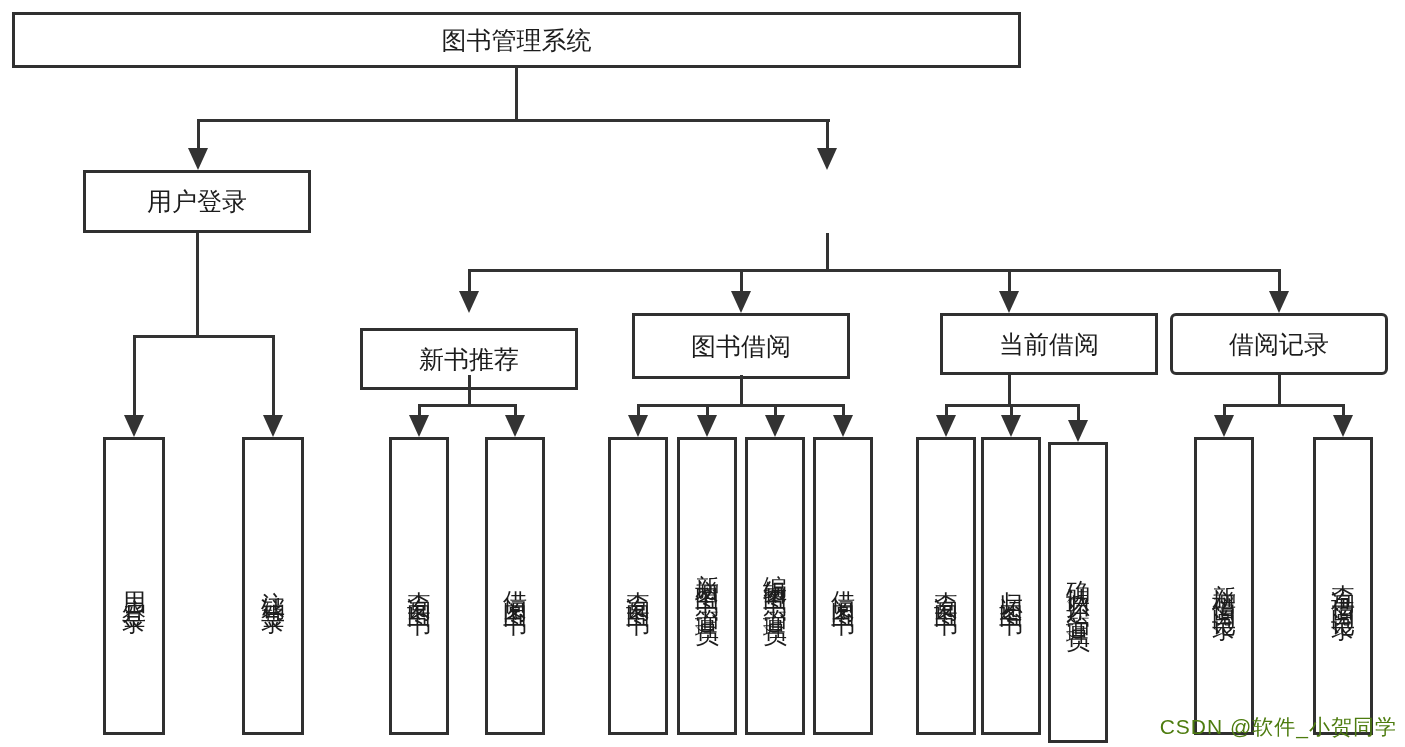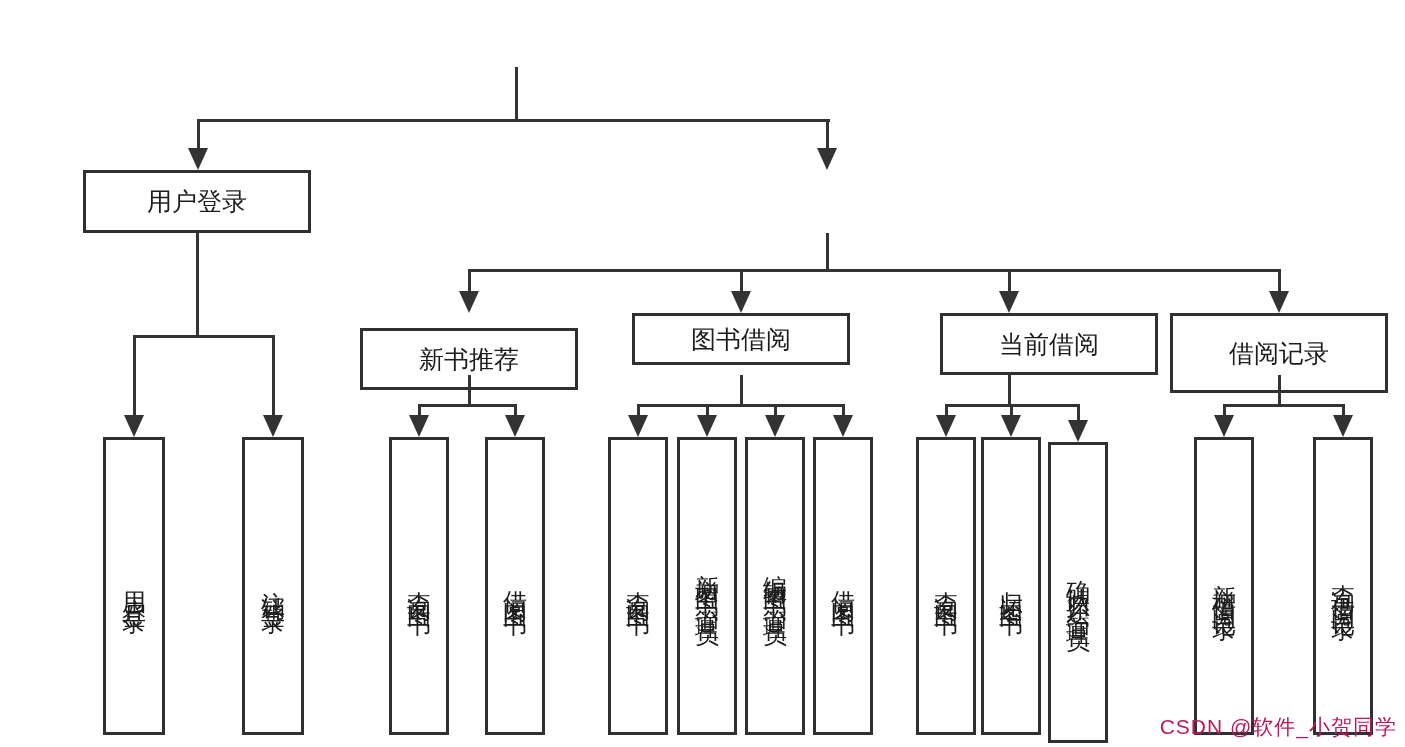--- a/index.html
+++ b/index.html
@@ -42,30 +42,33 @@
     width: 0; height: 0;
     border-left: 10px solid transparent;
     border-right: 10px solid transparent;
     border-top: 22px solid #333333;
   }
   .watermark {
     position: absolute;
     right: 8px;
     top: 713px;
     font-size: 21px;
-    color: #be185d;
+    color: #4d7c0f;
     letter-spacing: 1px;
     white-space: nowrap;
   }
 </style>
 </head>
 <body>
 
 <div id="canvas">
 
+  <div class="box" style="left:12px; top:12px; width:1009px; height:56px;">
+    <span class="lbl">图书管理系统</span>
+  </div>
 
   <div>
     <div class="vline" style="left:515px; top:67px; height:54px;"></div>
     <div class="hline" style="left:197px; top:119px; width:633px;"></div>
     <div class="vline" style="left:197px; top:119px; height:31px;"></div>
     <div class="arrow" style="left:188px; top:148px;"></div>
     <div class="vline" style="left:826px; top:119px; height:31px;"></div>
     <div class="arrow" style="left:817px; top:148px;"></div>
   </div>
 
@@ -91,27 +94,27 @@
     <div class="arrow" style="left:731px; top:291px;"></div>
     <div class="vline" style="left:1008px; top:269px; height:24px;"></div>
     <div class="arrow" style="left:999px; top:291px;"></div>
     <div class="vline" style="left:1278px; top:269px; height:24px;"></div>
     <div class="arrow" style="left:1269px; top:291px;"></div>
   </div>
 
   <div class="box" style="left:360px; top:328px; width:218px; height:62px;">
     <span class="lbl">新书推荐</span>
   </div>
-  <div class="box" style="left:632px; top:313px; width:218px; height:52px;text-align:center;">
+  <div class="box" style="left:632px; top:313px; width:218px; height:66px;text-align:center;">
     <span class="lbl">图书借阅</span>
   </div>
   <div class="box" style="left:940px; top:313px; width:218px; height:62px;">
     <span class="lbl">当前借阅</span>
   </div>
-  <div class="box" style="left:1170px; top:313px; width:218px; height:80px;">
+  <div class="box" style="left:1170px; top:313px; width:218px; height:62px;border-radius:6px;">
     <span class="lbl">借阅记录</span>
   </div>
 
   <div>
     <div class="vline" style="left:468px; top:375px; height:31px;"></div>
     <div class="hline" style="left:418px; top:404px; width:98px;"></div>
     <div class="vline" style="left:418px; top:404px; height:13px;"></div>
     <div class="arrow" style="left:409px; top:415px;"></div>
     <div class="vline" style="left:514px; top:404px; height:13px;"></div>
     <div class="arrow" style="left:505px; top:415px;"></div>

